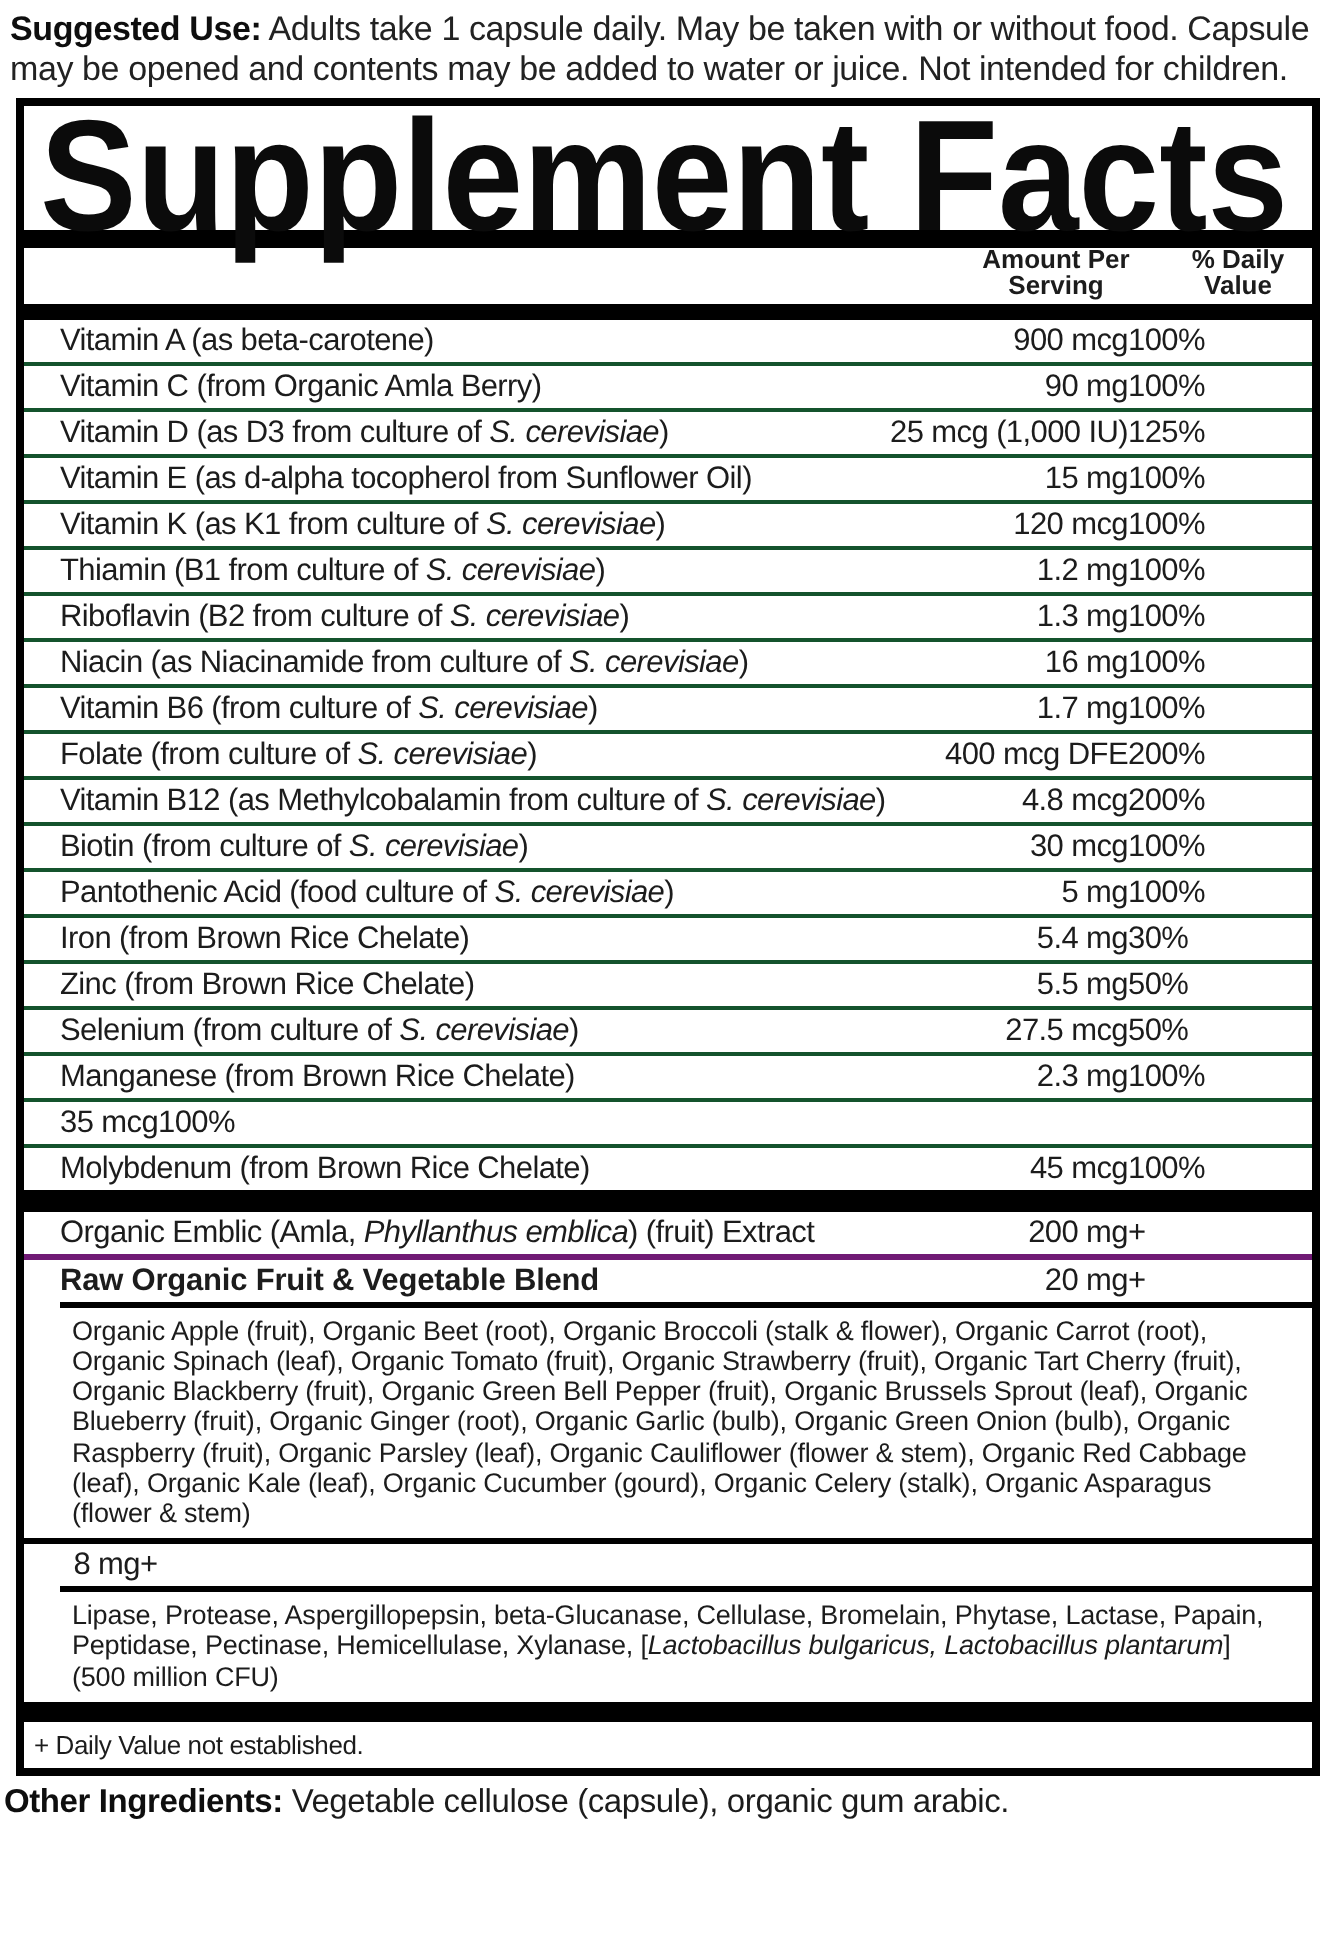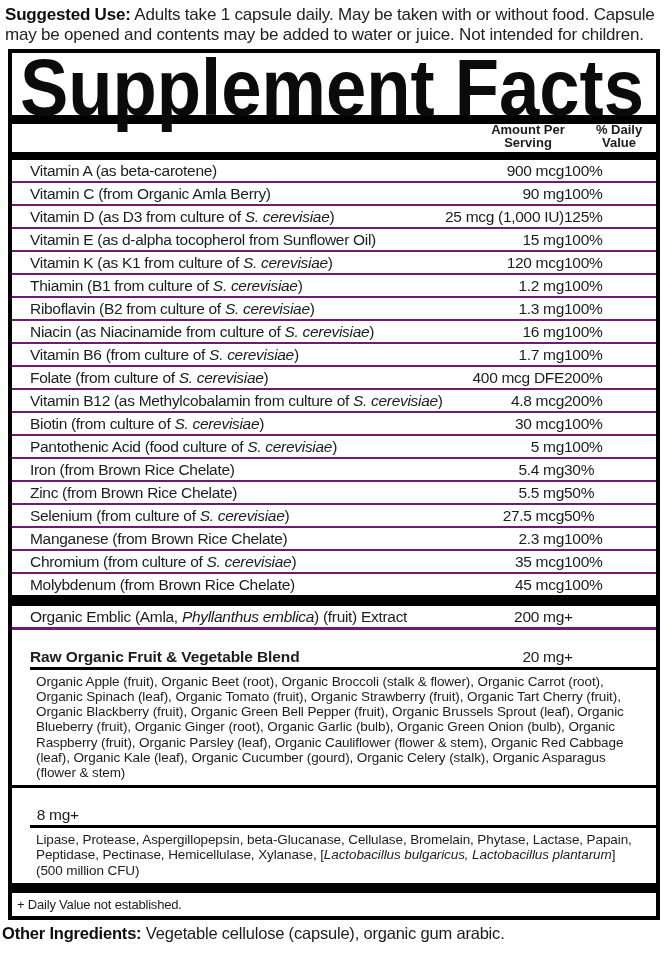--- a/index.html
+++ b/index.html
@@ -24,31 +24,31 @@
   .b1 { height:9px; }
   .b2 { height:8px; }
   .b3 { height:11px; }
   .b4 { height:10px; }
   .hdr { position:relative; height:28px; font-weight:bold; font-size:13px; line-height:13.5px; }
   .hdr-amt { position:absolute; bottom:2px; right:72px; width:112px; text-align:center; }
   .hdr-dv  { position:absolute; bottom:2px; right:8px;  width:58px;  text-align:center; }
   .row {
     display:flex; align-items:baseline;
     padding:2px 12px 2px 18px;
-    border-bottom:2px solid #701a75;
+    border-bottom:2px solid #14532d;
     font-size:15.5px; line-height:17px; letter-spacing:-0.3px;
     white-space:nowrap;
   }
   .rows .row:last-child { border-bottom:none; }
   .row .nm  { flex:1 1 auto; min-width:0; }
   .row .amt { flex:0 0 auto; min-width:40px; text-align:right; }
   .row .dv  { flex:0 0 80px; text-align:left; }
   .row.bold .nm { font-weight:bold; letter-spacing:-0.1px; }
   .row.thick { border-bottom:3px solid #701a75; }
-  .row.nb { border-bottom:none;margin-top:16px; }
+  .row.nb { border-bottom:none; }
   .sep-ind  { height:3px; background:#000; margin-left:18px; }
   .sep-full { height:3px; background:#000; }
   .para {
     padding:4px 14px 5px 24px;
     font-size:13.5px; line-height:15.2px; letter-spacing:-0.1px;
   }
   .footnote { padding:4px 12px 4px 5px; font-size:13px; letter-spacing:-0.2px; }
   .other { padding:4px 8px 0 2px; font-size:16.5px; letter-spacing:-0.2px; }
   .other b { color:#0e0e0e; }
   i { font-style:italic; }
@@ -174,21 +174,20 @@
         <span class="dv">50%</span>
       </div>
 
       <div class="row">
         <span class="nm"><span>Manganese (from Brown Rice Chelate)</span><i></i><span></span></span>
         <span class="amt">2.3 mg</span>
         <span class="dv">100%</span>
       </div>
 
       <div class="row">
-        <span class="nm"><span>Chromium (from culture of </span><i>S. cerevisiae</i><span>)</span></span>
         <span class="amt">35 mcg</span>
         <span class="dv">100%</span>
       </div>
 
       <div class="row">
         <span class="nm"><span>Molybdenum (from Brown Rice Chelate)</span><i></i><span></span></span>
         <span class="amt">45 mcg</span>
         <span class="dv">100%</span>
       </div>
     </div>

